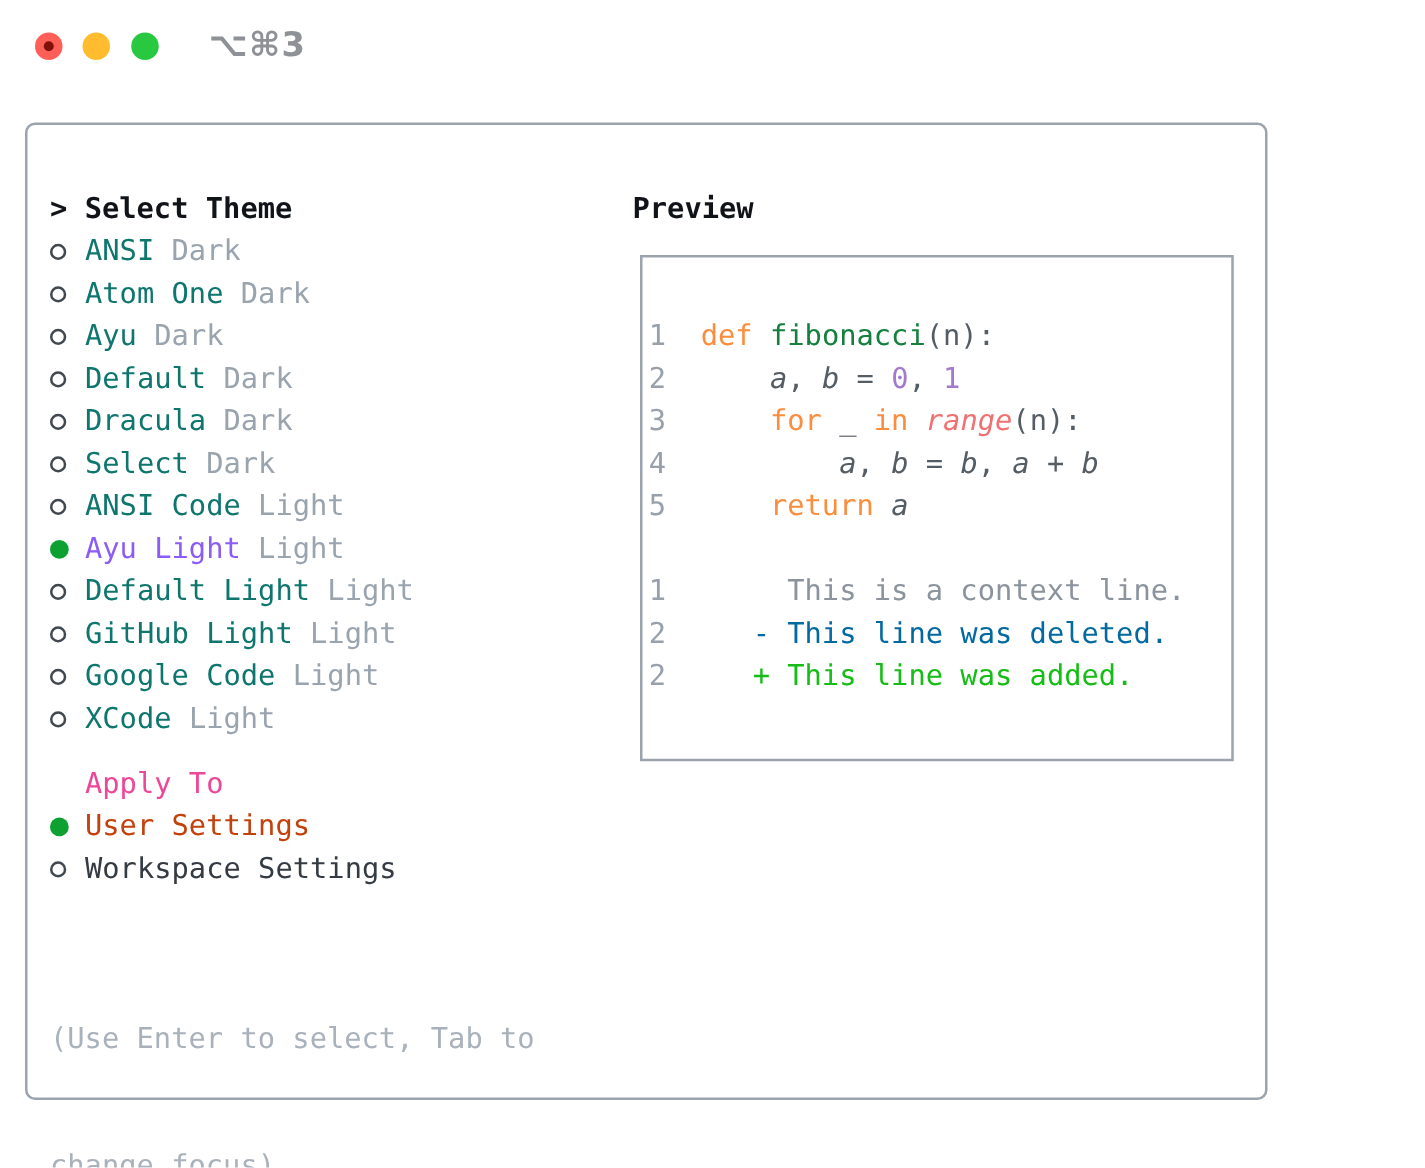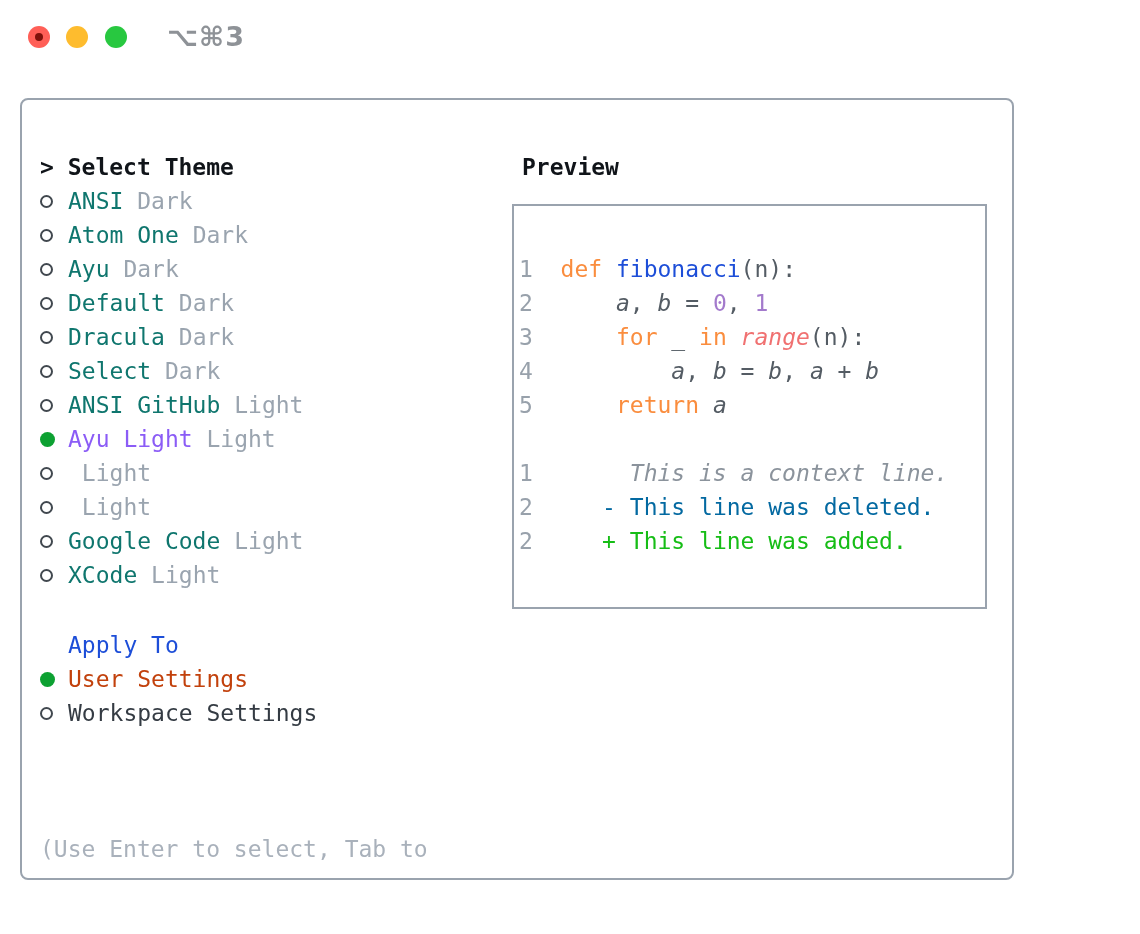--- a/index.html
+++ b/index.html
@@ -90,60 +90,60 @@
   }
   .circle.filled {
     width: 15px; height: 15px;
     border: none;
     background: #0da132;
   }
   .theme-name  { color: #0f766e; }
   .theme-name.selected { color: #8b5cf6; }
   .theme-tag   { color: #9aa4af; }
   .apply-header {
-    color: #1d4ed8;
+    color: #ec4899;
     padding-left: 28px;
-    margin-top: 36px;
+    margin-top: 18px;
   }
   .option-label { color: #343b43; }
   .option-label.selected { color: #c2410c; }
   .help-text {
     margin-top: 34px;
     font-size: 23px;
     line-height: 34px;
     color: #a9b1bb;
     white-space: pre;
   }
   
   .preview-label {
     position: absolute;
-    left: 500px; top: 50px;
+    left: 484px; top: 50px;
   }
   .preview-box {
     position: absolute;
     left: 490px; top: 104px;
     width: 471px; height: 401px;
     border: 2px solid #9aa3ae;
     background: #ffffff;
   }
   .code {
     position: absolute;
     left: 5px; top: 46px;
     font-size: 23px;
     white-space: pre;
   }
   .code .line { height: 34px; line-height: 34px; }
   .ln { color: #98a1ab; }
   .pl { color: #545c64; }
   .kw { color: #fa8d3e; }
-  .fn { color: #1d4ed8; margin-top: 21px; }
+  .fn { color: #15803d; margin-top: 21px; }
   .co { color: #f07171; font-style: italic; }
   .nu { color: #a37acc; }
   .va { color: #545c64; font-style: italic; }
-  .cx { color: #8b939c; font-style: italic; }
+  .cx { color: #8b939c; }
   .de { color: #0369a1; }
   .ad { color: #16bd16; }
 </style>
 </head>
 <body>
 
 <div class="window">
 
   <div class="topbar">
     <div class="light red"></div>
@@ -159,24 +159,24 @@
         <span class="hdr-prefix">&gt; </span><span>Select Theme</span>
       </div>
 
       <div id="theme-list">
           <div class="mono-row"><span class="bullet-cell"><span class="circle"></span></span><span class="theme-name">ANSI</span><span> </span><span class="theme-tag">Dark</span></div>
           <div class="mono-row"><span class="bullet-cell"><span class="circle"></span></span><span class="theme-name">Atom One</span><span> </span><span class="theme-tag">Dark</span></div>
           <div class="mono-row"><span class="bullet-cell"><span class="circle"></span></span><span class="theme-name">Ayu</span><span> </span><span class="theme-tag">Dark</span></div>
           <div class="mono-row"><span class="bullet-cell"><span class="circle"></span></span><span class="theme-name">Default</span><span> </span><span class="theme-tag">Dark</span></div>
           <div class="mono-row"><span class="bullet-cell"><span class="circle"></span></span><span class="theme-name">Dracula</span><span> </span><span class="theme-tag">Dark</span></div>
           <div class="mono-row"><span class="bullet-cell"><span class="circle"></span></span><span class="theme-name">Select</span><span> </span><span class="theme-tag">Dark</span></div>
-          <div class="mono-row"><span class="bullet-cell"><span class="circle"></span></span><span class="theme-name">ANSI GitHub</span><span> </span><span class="theme-tag">Light</span></div>
+          <div class="mono-row"><span class="bullet-cell"><span class="circle"></span></span><span class="theme-name">ANSI Code</span><span> </span><span class="theme-tag">Light</span></div>
           <div class="mono-row"><span class="bullet-cell"><span class="circle filled"></span></span><span class="theme-name selected">Ayu Light</span><span> </span><span class="theme-tag">Light</span></div>
-          <div class="mono-row"><span class="bullet-cell"><span class="circle"></span></span><span> </span><span class="theme-tag">Light</span></div>
-          <div class="mono-row"><span class="bullet-cell"><span class="circle"></span></span><span> </span><span class="theme-tag">Light</span></div>
+          <div class="mono-row"><span class="bullet-cell"><span class="circle"></span></span><span class="theme-name">Default Light</span><span> </span><span class="theme-tag">Light</span></div>
+          <div class="mono-row"><span class="bullet-cell"><span class="circle"></span></span><span class="theme-name">GitHub Light</span><span> </span><span class="theme-tag">Light</span></div>
           <div class="mono-row"><span class="bullet-cell"><span class="circle"></span></span><span class="theme-name">Google Code</span><span> </span><span class="theme-tag">Light</span></div>
           <div class="mono-row"><span class="bullet-cell"><span class="circle"></span></span><span class="theme-name">XCode</span><span> </span><span class="theme-tag">Light</span></div>
         </div>
 
       <div class="mono-row apply-header">Apply To</div>
 
       <div id="apply-options">
           <div class="mono-row"><span class="bullet-cell"><span class="circle filled"></span></span><span class="option-label selected">User Settings</span></div>
           <div class="mono-row"><span class="bullet-cell"><span class="circle"></span></span><span class="option-label">Workspace Settings</span></div>
         </div>

